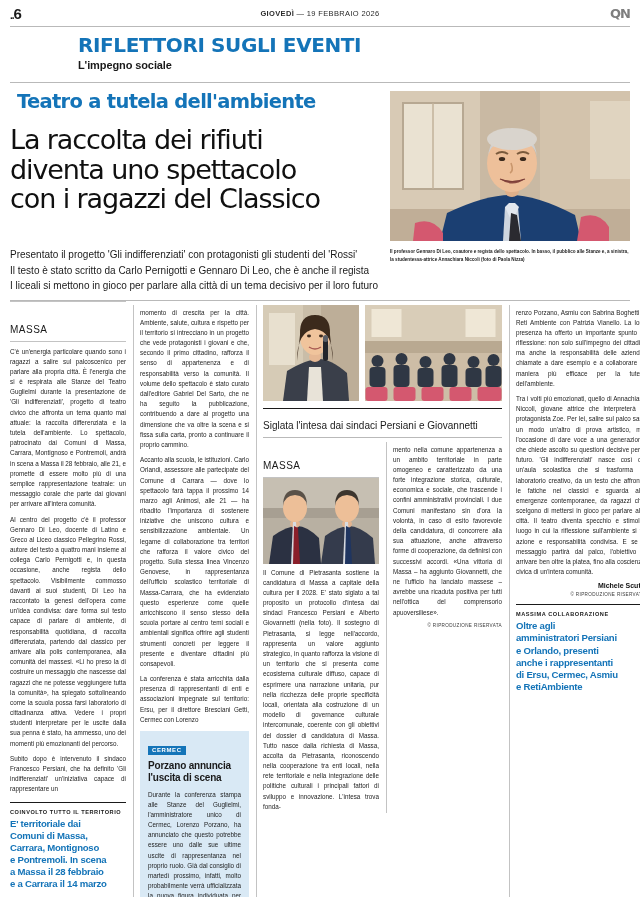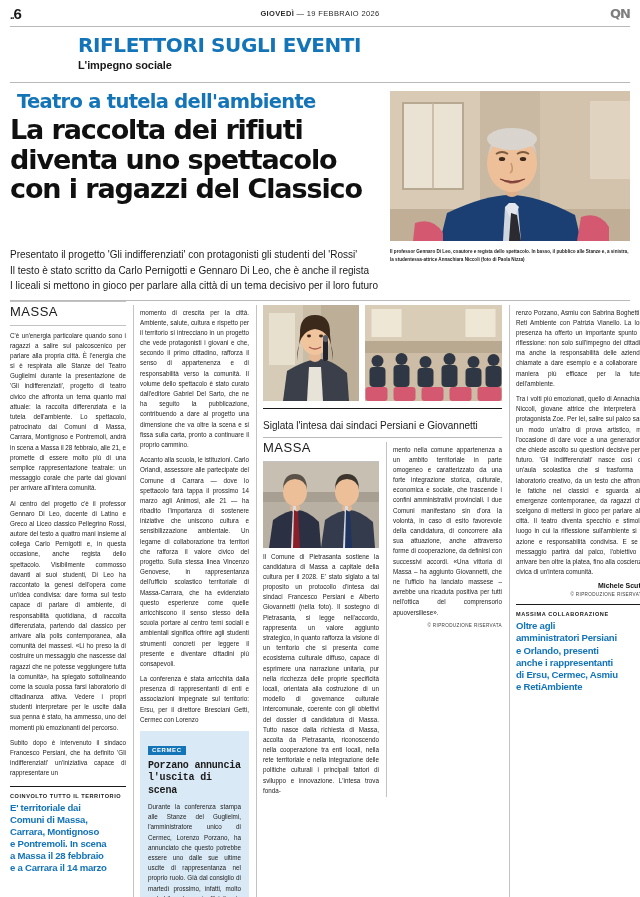--- a/index.html
+++ b/index.html
@@ -88,25 +88,25 @@
     font-size: 19.5px;
     font-weight: 700;
     letter-spacing: -0.7px;
     line-height: 1.12;
     font-family: "DejaVu Sans", sans-serif;
     white-space: nowrap;
     margin-left: 7px;
   }
   .headline {
     font-size: 27px;
-    font-weight: 700;
+    font-weight: 400;
     letter-spacing: -1.1px;
     line-height: 1.1;
     color: #101010;
-    margin-top: 2px;
+    margin-top: 12px;
     font-family: "DejaVu Sans", sans-serif;
   }
   .headline div { white-space: nowrap; }
 
   .photo-block { flex: 1; display: flex; flex-direction: column; }
   .photo-main {
     width: 100%;
     height: 150px;
     position: relative;
     overflow: hidden;
@@ -153,24 +153,24 @@
     left: 0; top: 4px; bottom: 4px;
     width: 0.6px;
     background: #c3c3c3;
   }
   .c1 { width: 116px; flex: 0 0 116px; }
   .c2 { width: 116px; flex: 0 0 116px; }
   .c3 { width: 246px; flex: 0 0 246px; }
   .c4 { width: 136px; flex: 0 0 136px; }
 
   .byline {
-    font-size: 13px;
+    font-size: 10px;
     letter-spacing: 0.5px;
     color: #1a1a1a;
-    padding: 2px 0 6px 0;
+    padding: 22px 0 6px 0;
   }
   .byline-rule { border-top: 0.6px solid #c3c3c3; }
 
   .body {
     font-size: 6.3px;
     line-height: 1.62;
     text-align: justify;
     color: #1d1d1d;
     hyphens: auto;
   }
@@ -245,21 +245,20 @@
     letter-spacing: 0.6px;
     padding: 1.5px 4px 1.5px 4px;
     margin-bottom: 5px;
   }
   .box-title {
     font-size: 10px;
     font-weight: 700;
     line-height: 1.25;
     color: #1a1a1a;
     letter-spacing: -0.2px;
-    font-family: Liberation Mono, monospace;
   }
 
   .box-kicker {
     font-size: 5.6px;
     font-weight: 700;
     letter-spacing: 0.55px;
     color: #1a1a1a;
     margin-bottom: 3px;
   }
   .box-plain {

